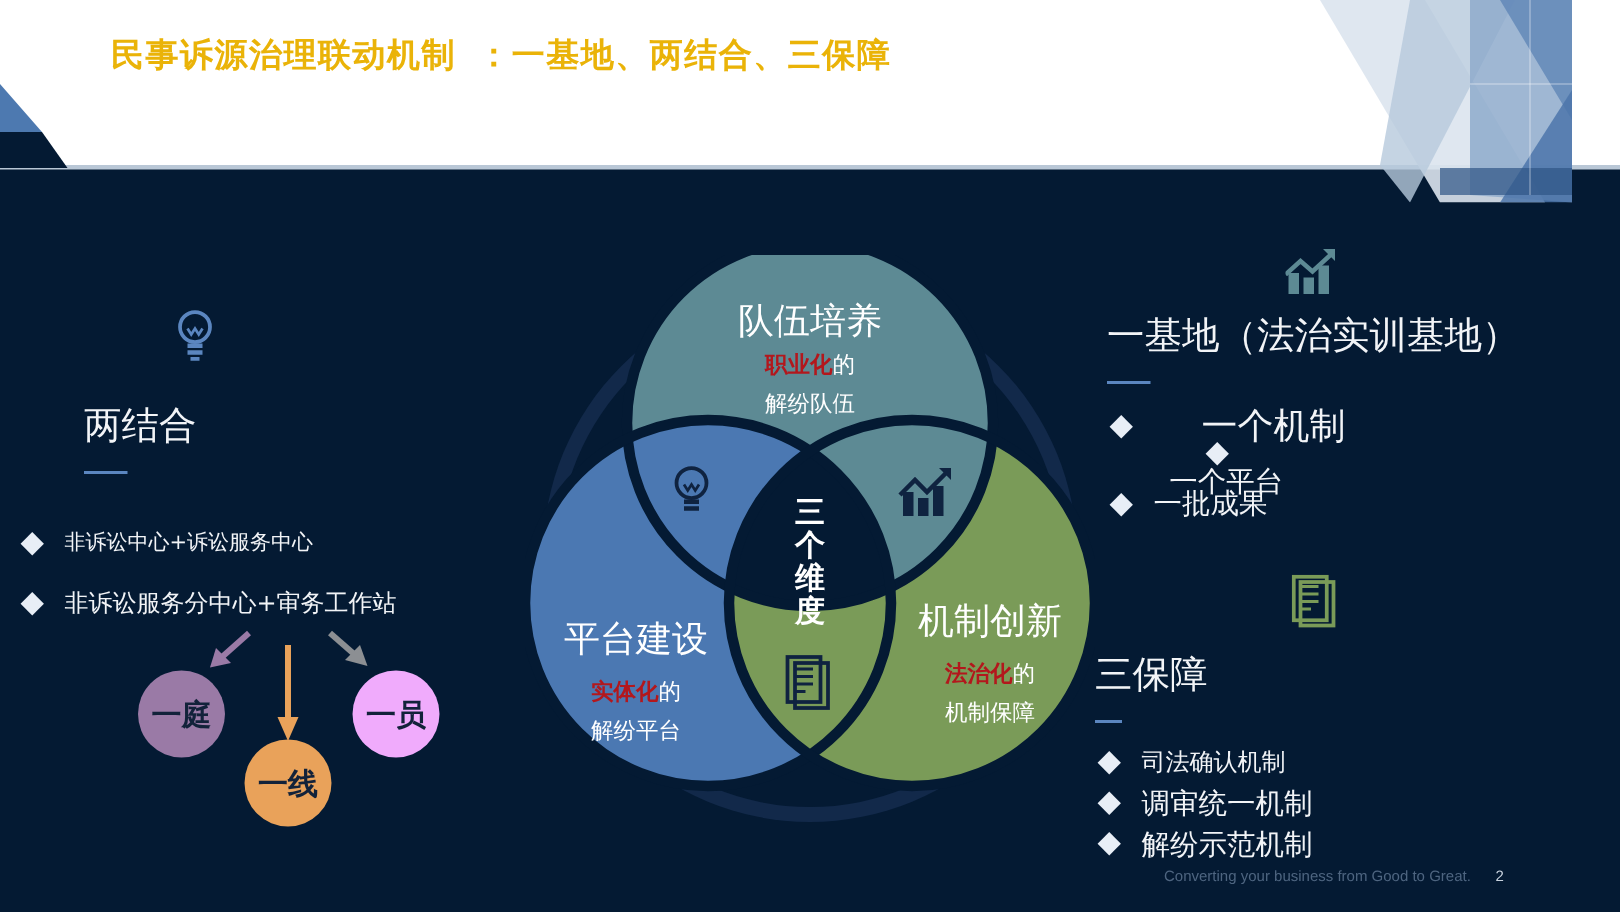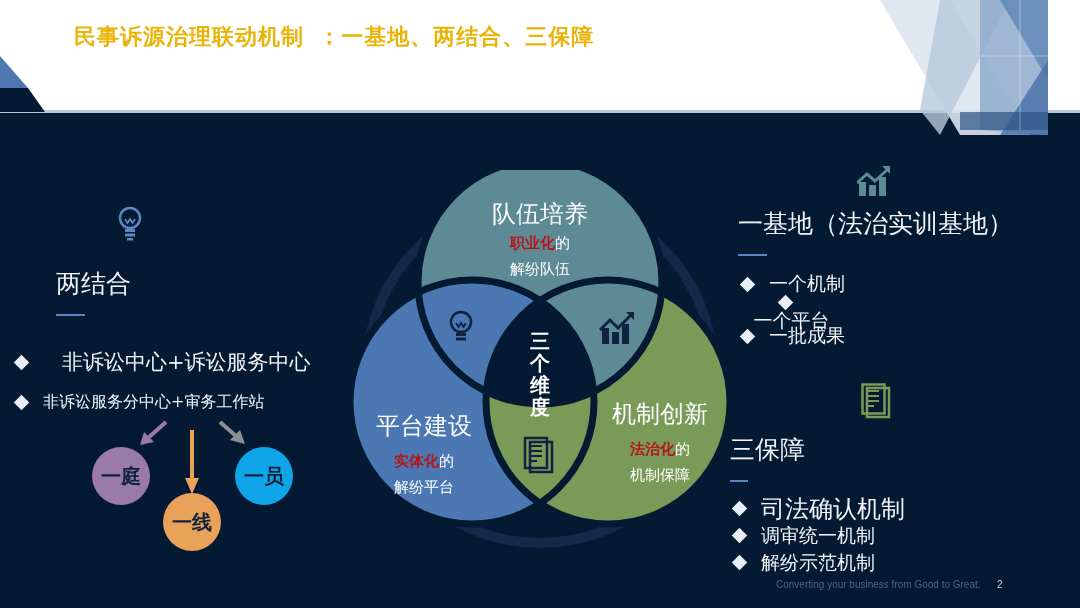--- a/index.html
+++ b/index.html
@@ -100,21 +100,21 @@
 <svg class="section-icon" style="left:115px; top:205px; width:30px; height:38px;" viewBox="0 0 30 38">
   <circle cx="15" cy="13" r="10" fill="none" stroke="#5b86c0" stroke-width="2.5"></circle>
   <path d="M10 14 l2.5 4 l2.5 -4 l2.5 4 l2.5 -4" fill="none" stroke="#5b86c0" stroke-width="1.8"></path>
   <rect x="10" y="24" width="10" height="3" fill="#5b86c0"></rect>
   <rect x="10" y="28.5" width="10" height="3" fill="#5b86c0"></rect>
   <rect x="12" y="33" width="6" height="2.5" fill="#5b86c0"></rect>
 </svg>
 <div class="section-title" style="left:56px; top:267px;">两结合</div>
 <div class="section-rule" style="left:56px; top:314px; width:29px;"></div>
 <ul class="bullet-list" style="left:12px; top:342px;">
-  <li style="font-size:21px; height:40px;gap:19px;">
+  <li style="font-size:14px; height:40px;">
     <span class="diamond"></span>
     <span>非诉讼中心+诉讼服务中心</span>
   </li>
   <li style="font-size:16px; height:40px;">
     <span class="diamond"></span>
     <span>非诉讼服务分中心+审务工作站</span>
   </li>
 </ul>
 
 <svg style="position:absolute; left:130px; top:418px; width:130px; height:90px;" viewBox="0 0 130 90">
@@ -130,21 +130,21 @@
     <line x1="90" y1="4" x2="106" y2="18" stroke="#8c8f93" stroke-width="4"></line>
     <polygon points="115,26 100,22 110,12" fill="#8c8f93"></polygon>
   </g>
 </svg>
 <div class="node" style="left:92px; top:447px; background:#9a7aa6;">
   <span>一庭</span>
 </div>
 <div class="node" style="left:163px; top:493px; background:#e9a25a;">
   <span>一线</span>
 </div>
-<div class="node" style="left:235px; top:447px; background:#0ea5e9;">
+<div class="node" style="left:235px; top:447px; background:#f0abfc;">
   <span>一员</span>
 </div>
 
 <svg class="venn" viewBox="0 0 380 380">
   <defs>
     <clipPath id="clipTop">
         <circle cx="190" cy="112" r="122"></circle>
       </clipPath>
     <clipPath id="clipLeft">
         <circle cx="122" cy="232" r="122"></circle>
@@ -229,21 +229,21 @@
 <svg class="section-icon" style="left:857px; top:166px; width:34px; height:30px;" viewBox="0 0 34 30">
   <rect x="2" y="16" width="7" height="14" fill="#5d8a94"></rect>
   <rect x="12" y="19" width="7" height="11" fill="#5d8a94"></rect>
   <rect x="22" y="11" width="7" height="19" fill="#5d8a94"></rect>
   <polyline points="0,17 10,8 18,15 31,3" fill="none" stroke="#5d8a94" stroke-width="3"></polyline>
   <polygon points="25,0 33,0 33,8" fill="#5d8a94"></polygon>
 </svg>
 <div class="section-title" style="left:738px; top:207px;">一基地（法治实训基地）</div>
 <div class="section-rule" style="left:738px; top:254px; width:29px;"></div>
 <ul class="bullet-list" style="left:738px; top:271px;">
-  <li style="font-size:19px; height:26px;">
+  <li style="font-size:24px; height:26px;gap:32px;">
     <span class="diamond"></span>
     <span>一个机制</span>
   </li>
   <li style="font-size:19px; height:26px;flex-direction:column;">
     <span class="diamond"></span>
     <span>一个平台</span>
   </li>
   <li style="font-size:19px; height:26px;">
     <span class="diamond"></span>
     <span>一批成果</span>
@@ -254,21 +254,21 @@
   <rect x="1.5" y="1.5" width="22" height="29" fill="none" stroke="#7a9b58" stroke-width="2.5"></rect>
   <rect x="6" y="5" width="22" height="29" fill="none" stroke="#7a9b58" stroke-width="2.5"></rect>
   <line x1="6" y1="8" x2="18" y2="8" stroke="#7a9b58" stroke-width="2"></line>
   <line x1="6" y1="13" x2="18" y2="13" stroke="#7a9b58" stroke-width="2"></line>
   <line x1="6" y1="18" x2="18" y2="18" stroke="#7a9b58" stroke-width="2"></line>
   <line x1="6" y1="23" x2="13" y2="23" stroke="#7a9b58" stroke-width="2"></line>
 </svg>
 <div class="section-title" style="left:730px; top:433px;">三保障</div>
 <div class="section-rule" style="left:730px; top:480px; width:18px;"></div>
 <ul class="bullet-list" style="left:730px; top:495px;">
-  <li style="font-size:24px; height:27px;">
+  <li style="font-size:16px; height:27px;">
     <span class="diamond"></span>
     <span>司法确认机制</span>
   </li>
   <li style="font-size:19px; height:27px;">
     <span class="diamond"></span>
     <span>调审统一机制</span>
   </li>
   <li style="font-size:19px; height:27px;">
     <span class="diamond"></span>
     <span>解纷示范机制</span>

